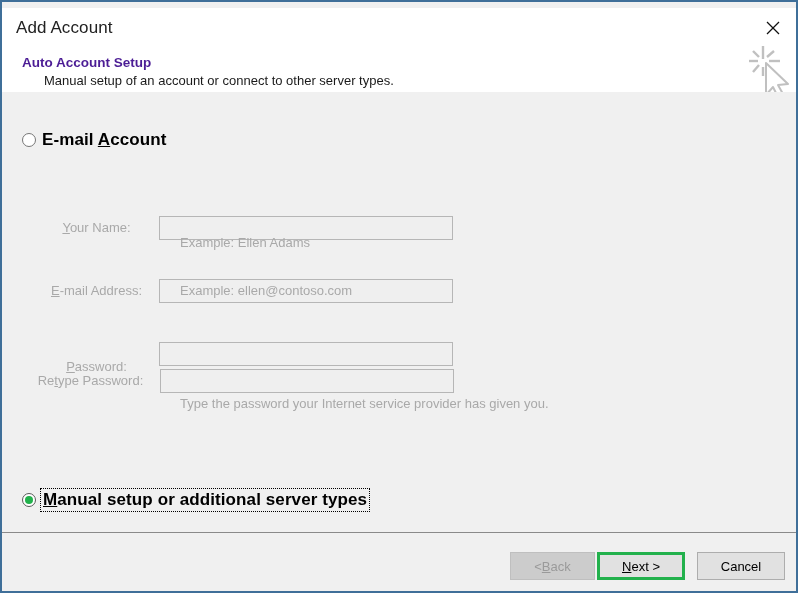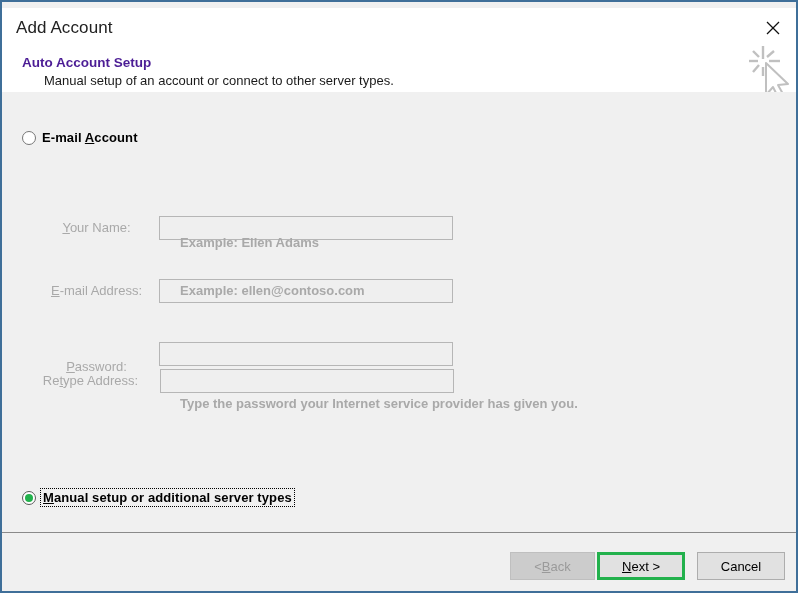--- a/index.html
+++ b/index.html
@@ -120,21 +120,21 @@
   }
   .radio-outer.selected { border-color: #5a5a5a; }
   .radio-dot {
     width: 8px;
     height: 8px;
     border-radius: 50%;
     background: #22b14c;
   }
   .radio-label {
     margin-left: 6px;
-    font-size: 13px;
+    font-size: 17px;
     font-weight: bold;
     color: #000000;
     white-space: nowrap;
     letter-spacing: 0.1px;
   }
   .radio-label.focused {
     outline: 1px dotted #000000;
     outline-offset: 1px;
     padding: 0 1px;
   }
@@ -157,21 +157,20 @@
     font-family: "Liberation Sans", sans-serif;
     font-size: 13px;
     color: #a9a9a9;
     padding: 0 4px;
   }
   .hint {
     position: absolute;
     font-size: 13px;
     color: #a9a9a9;
     white-space: nowrap;
-    font-weight: bold;
   }
 
   
   .footer {
     position: absolute;
     left: 0;
     top: 530px;
     width: 794px;
     height: 59px;
     background: #f0f0f0;
@@ -251,21 +250,21 @@
     <input class="form-input" style="left: 157px; top: 124px; width: 294px;" disabled="" value="" placeholder="">
     <div class="hint" style="left:178px; top:143px;">Example: Ellen Adams</div>
 
     <div class="form-label" style="left:42px; top:191px; width:105px;"><span class="acc">E</span><span>-mail Address:</span></div>
     <input class="form-input" style="left: 157px; top: 187px; width: 294px;" disabled="" value="" placeholder="">
     <div class="hint" style="left:178px; top:191px;">Example: ellen@contoso.com</div>
 
     <div class="form-label" style="left:42px; top:254px; width:105px;margin-top:13px;"><span class="acc">P</span><span>assword:</span></div>
     <input class="form-input" type="password" style="left: 157px; top: 250px; width: 294px;" disabled="" value="" placeholder="">
 
-    <div class="form-label" style="left:30px; top:281px; width:117px;"><span>Re</span><span class="acc">t</span><span>ype Address:</span></div>
+    <div class="form-label" style="left:30px; top:281px; width:117px;"><span>Re</span><span class="acc">t</span><span>ype Password:</span></div>
     <input class="form-input" type="password" style="left: 158px; top: 277px; width: 294px;" disabled="" value="" placeholder="">
     <div class="hint" style="left:178px; top:304px;">Type the password your Internet service provider has given you.</div>
 
     <div class="radio-row bottom">
       <div class="radio-outer selected">
         <div class="radio-dot"></div>
       </div>
       <div class="radio-label focused"><span class="acc">M</span><span>anual setup or additional server types</span></div>
     </div>
 

